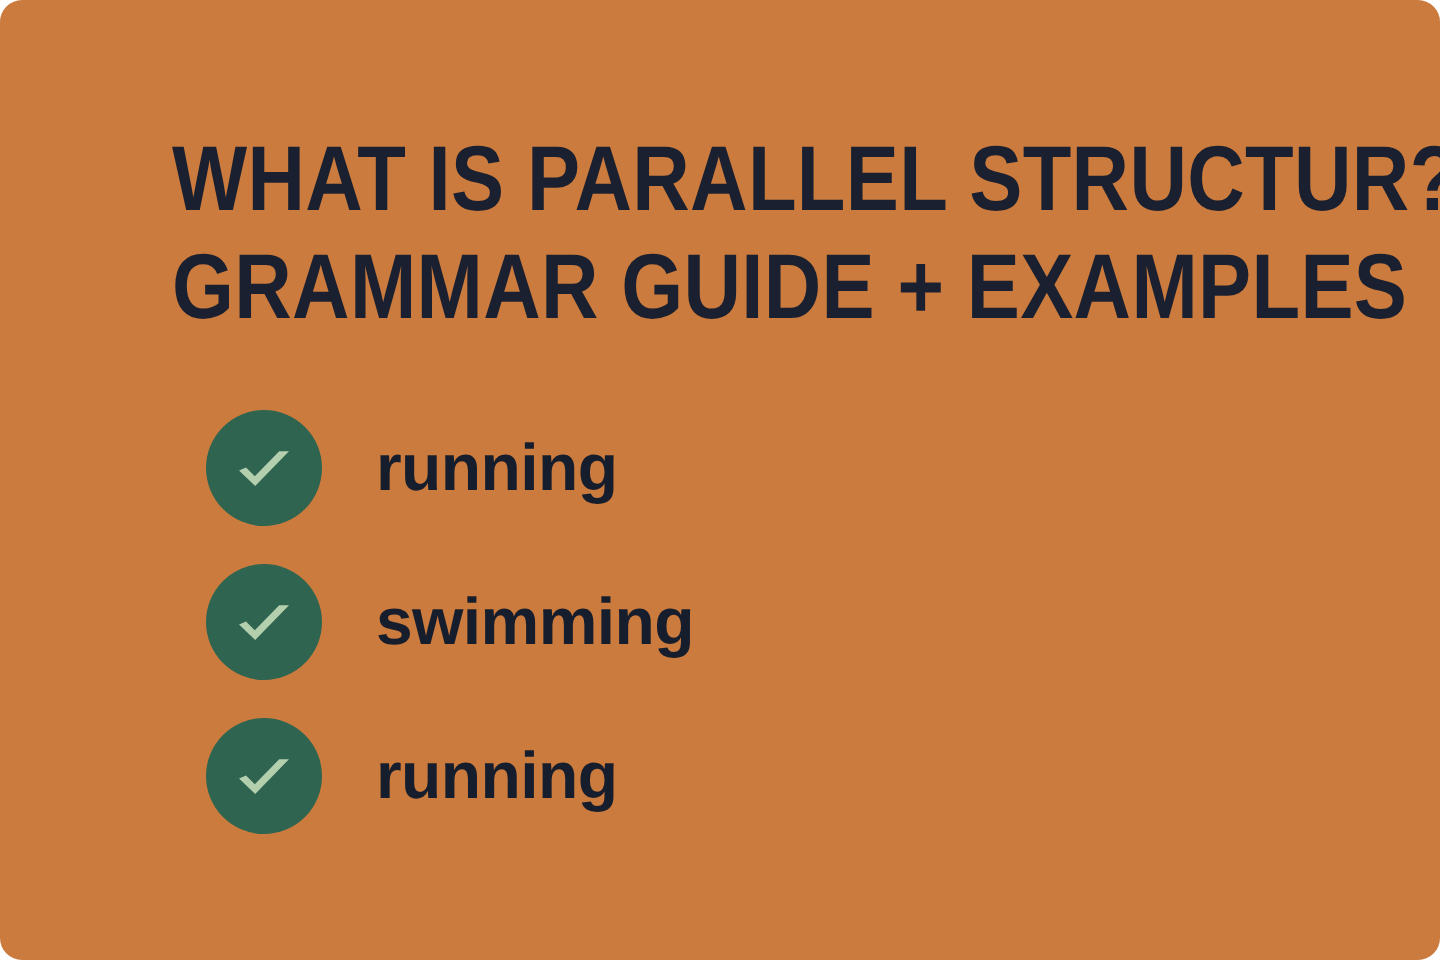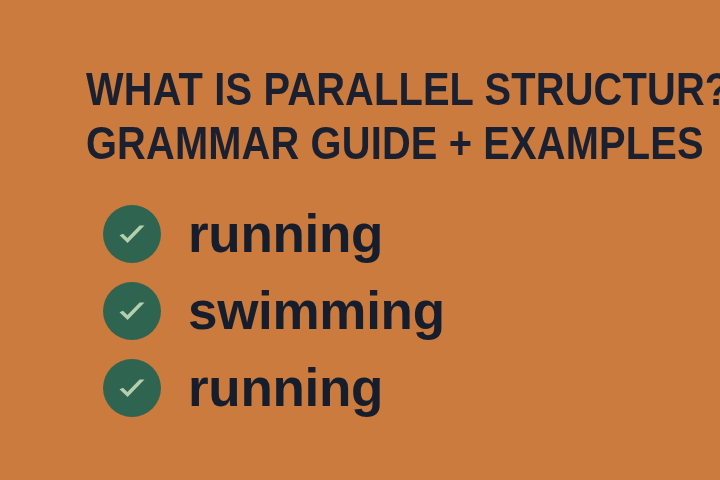--- a/index.html
+++ b/index.html
@@ -69,30 +69,30 @@
   .check-badge svg {
     display: block;
     width: 40px;
     height: 40px;
   }
   .check-label {
     margin-left: 27px;
     color: #161d2c;
     font-family: "Liberation Sans", sans-serif;
     font-weight: bold;
-    font-size: 53px;
+    font-size: 33px;
     line-height: 58px;
     letter-spacing: -0.3px;
     white-space: nowrap;
   }
 </style>
 </head>
 <body>
 
-<div id="canvas" style="background: rgb(203, 123, 61);">
+<div id="canvas" style="background: rgb(203, 123, 61); border-radius: 11px;">
 
   <div class="headline">
     <span class="headline-line" style="color: rgb(26, 32, 48);">WHAT IS PARALLEL STRUCTUR?</span>
     <span class="headline-line" style="color: rgb(26, 32, 48);">GRAMMAR GUIDE + EXAMPLES</span>
   </div>
 
   <div class="checklist">
 
     <div class="check-item">
       <span class="check-badge" style="background: rgb(47, 100, 80);">

